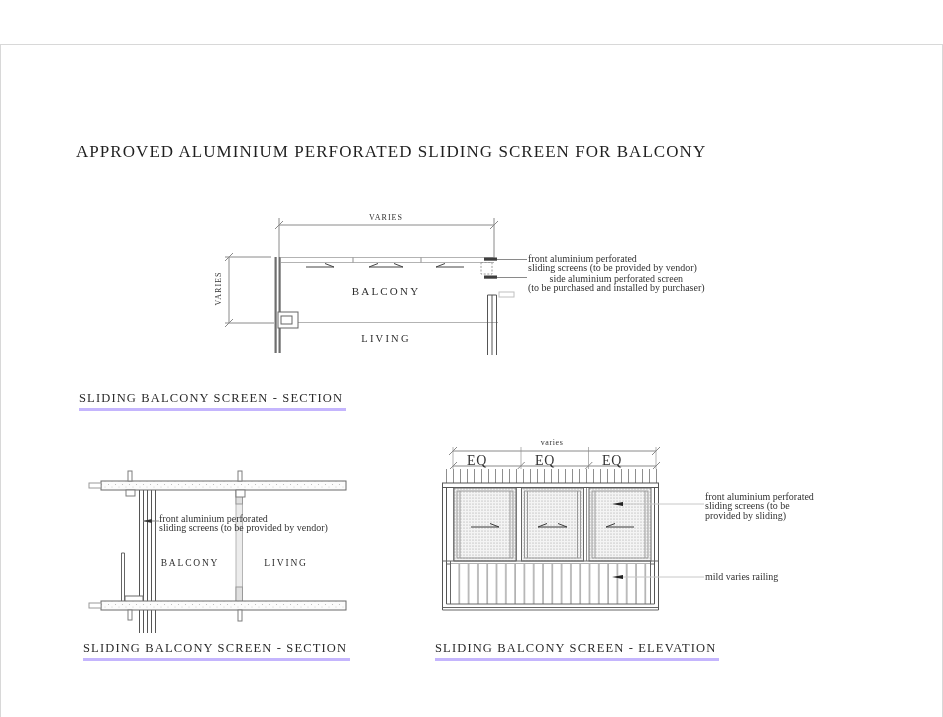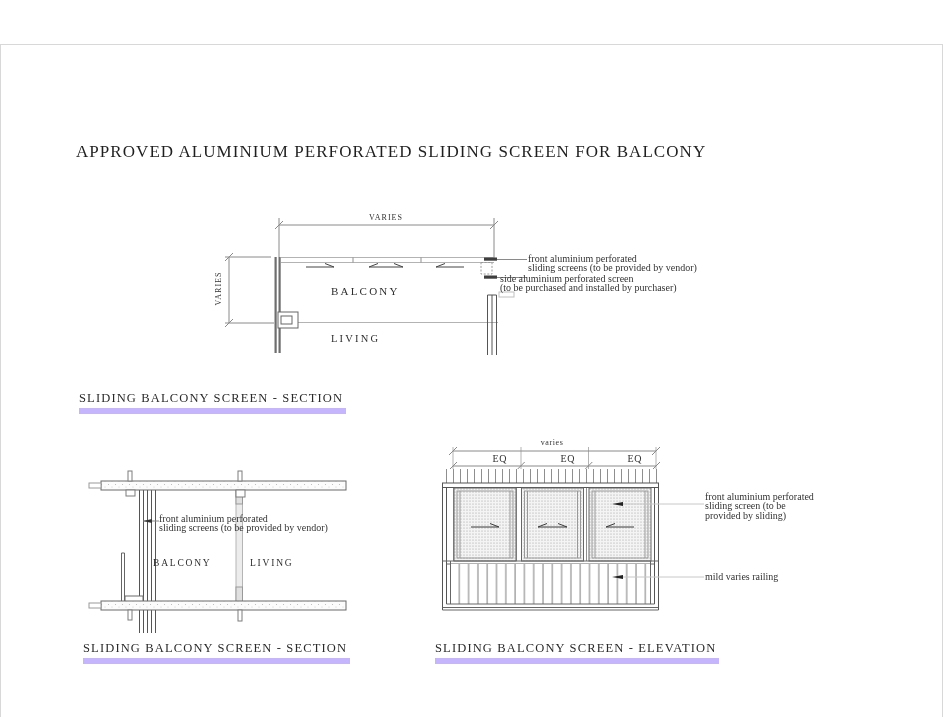--- a/index.html
+++ b/index.html
@@ -7,27 +7,27 @@
     position:relative;width:943px;height:710px;background:#ffffff;
     border:1px solid #d8d8d8;box-sizing:border-box;overflow:hidden;
     font-family:Liberation Serif, serif;color:#262626;margin-top:44px;
   }
   .abs{position:absolute;}
   .title{
     font-size:17px;letter-spacing:1.05px;color:#1f1f1f;white-space:nowrap;
   }
   .caption{
     font-size:12.5px;letter-spacing:1.15px;color:#2a2a2a;white-space:nowrap;
-    border-bottom:6px solid #c4b5fd;padding:0 3px 2px 0;
+    border-bottom:3px solid #c4b5fd;padding:0 3px 2px 0;
   }
   .dim{
     font-size:8px;letter-spacing:1px;color:#333;text-align:center;white-space:nowrap;
   }
-  .dim-eq{font-size:10px;letter-spacing:0.6px;color:#333;text-align:right;white-space:nowrap;}
-  .room{letter-spacing:2.2px;color:#2e2e2e;text-align:left;white-space:nowrap;}
+  .dim-eq{font-size:14px;letter-spacing:0.6px;color:#333;text-align:left;white-space:nowrap;}
+  .room{letter-spacing:2.2px;color:#2e2e2e;text-align:center;white-space:nowrap;}
   .room-lg{font-size:11px;}
   .room-md{font-size:10.5px;}
   .room-sm{font-size:9.5px;letter-spacing:1.8px;}
   .ann{font-size:10px;line-height:9px;color:#333;white-space:nowrap;}
   .ann span{display:block;}
   .rot90{transform:rotate(-90deg);}
   svg{position:absolute;overflow:visible;}
 </style>
 </head>
 <body>
@@ -87,21 +87,21 @@
 
     <div class="abs dim" style="left:340px;top:168px;width:90px;">VARIES</div>
     <div class="abs dim rot90" style="left:186px;top:238px;width:64px;height:11px;">VARIES</div>
     <div class="abs room room-lg" style="left:330px;top:240px;width:110px;">BALCONY</div>
     <div class="abs room room-md" style="left:330px;top:288px;width:110px;">LIVING</div>
 
     <div class="abs ann" style="left:527px;top:209px;">
       <span>front aluminium perforated</span>
       <span>sliding screens (to be provided by vendor)</span>
     </div>
-    <div class="abs ann" style="left:499px;top:229px;">
+    <div class="abs ann" style="left:527px;top:229px;text-align:center;">
       <span>side aluminium perforated screen</span>
       <span>(to be purchased and installed by purchaser)</span>
     </div>
 
     <div class="abs caption" style="left:78px;top:346px;">SLIDING BALCONY SCREEN - SECTION</div>
   </div>
 
   <div class="abs" style="left:0;top:0;width:0;height:0;">
 
     <svg style="left:85px;top:420px;" width="270" height="178" viewBox="0 0 270 178">
@@ -222,21 +222,21 @@
       <path d="M187 140 H268" stroke="#c8c8c8" stroke-width="1" fill="none"></path>
     </svg>
 
     <div class="abs dim" style="left:506px;top:393px;width:90px;letter-spacing:0.6px;">varies</div>
     <div class="abs dim-eq" style="left:466px;top:408px;width:40px;">EQ</div>
     <div class="abs dim-eq" style="left:534px;top:408px;width:40px;">EQ</div>
     <div class="abs dim-eq" style="left:601px;top:408px;width:40px;">EQ</div>
 
     <div class="abs ann" style="left:704px;top:447px;line-height:9.3px;">
       <span>front aluminium perforated</span>
-      <span>sliding screen (to be</span>
+      <span>sliding screens (to be</span>
       <span>provided by sliding)</span>
     </div>
     <div class="abs ann" style="left:704px;top:527px;">mild varies railing</div>
 
     <div class="abs caption" style="left:434px;top:596px;">SLIDING BALCONY SCREEN - ELEVATION</div>
   </div>
 
 </div>
 
 </body></html>

